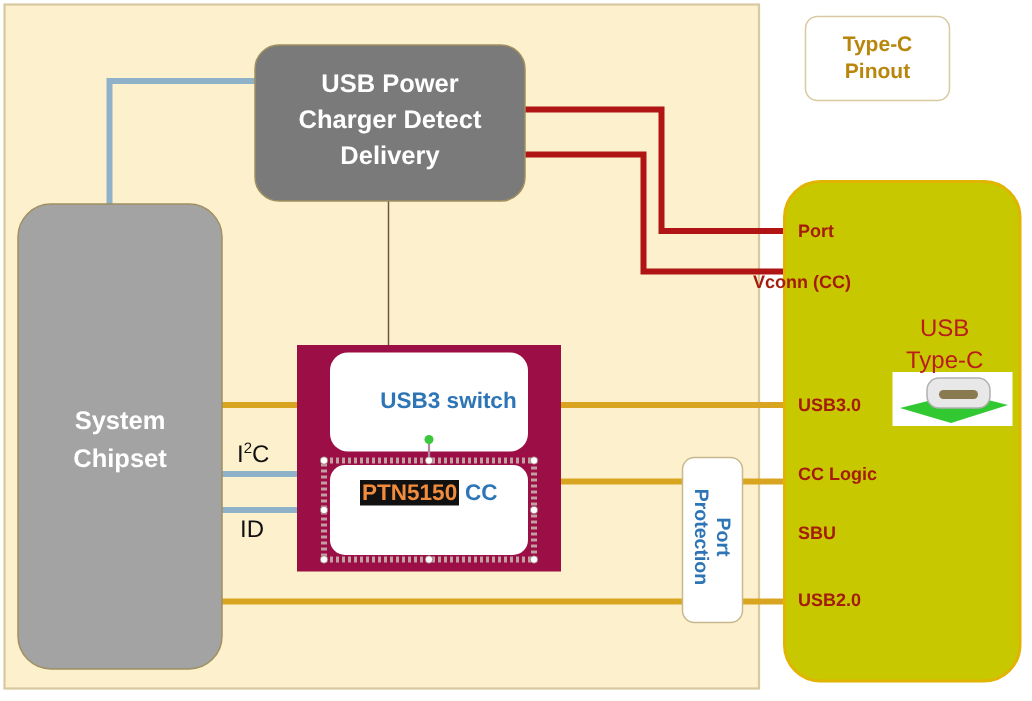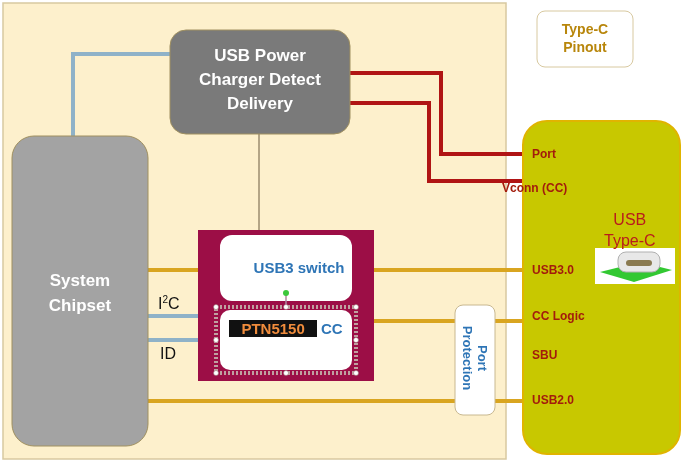--- a/index.html
+++ b/index.html
@@ -74,21 +74,21 @@
 </div>
 
 <div class="box-text" style="left:12px;top:268px;width:136px;color:#ffffff;font-size:17px;line-height:25px;">
   <div>System</div>
   <div>Chipset</div>
 </div>
 
 <div class="box-text" style="left:220px;top:259px;width:158px;color:#2e75b6;font-size:15px;">USB3 switch</div>
 
 <div class="box-text" style="left:220px;top:318px;width:132px;color:#2e75b6;font-size:15px;line-height:21px;">
-  <div><span style="background:#111111;color:#f08c3c;padding:0 12px;">PTN5150</span><span> CC</span></div>
+  <div><span style="background:#111111;color:#f08c3c;padding:0 1px;">PTN5150</span><span> CC</span></div>
 </div>
 
 <div class="abs" style="left:158px;top:294px;font-size:16px;color:#111;">
   <span>I</span><sup style="font-size:10px;">2</sup><span>C</span>
 </div>
 <div class="abs" style="left:160px;top:345px;font-size:16px;color:#111;">ID</div>
 
 <div class="box-text" style="left:420px;top:343px;width:110px;color:#2e75b6;font-size:13px;line-height:15px;transform:rotate(90deg);">
   <div>Port</div>
   <div>Protection</div>

